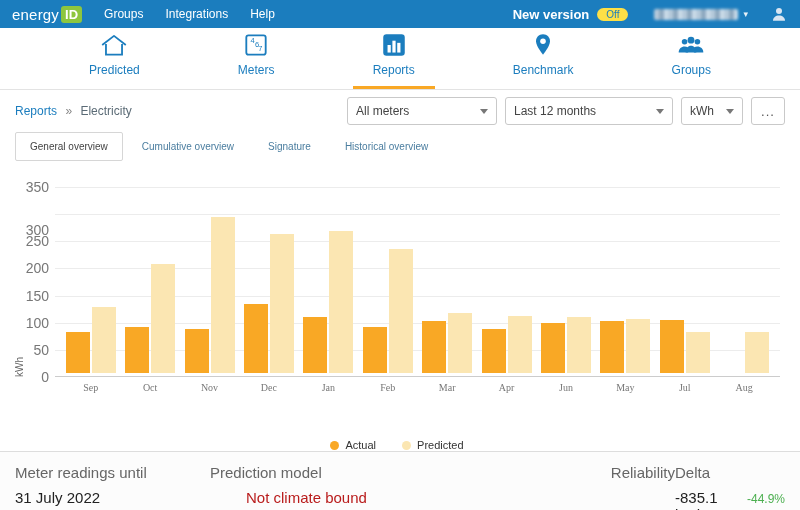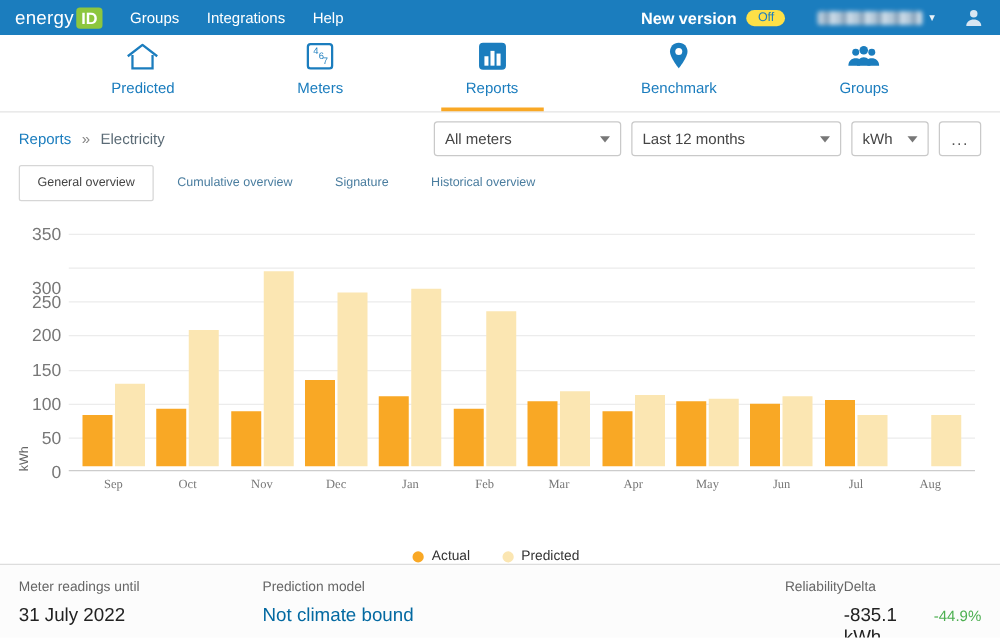--- a/index.html
+++ b/index.html
@@ -75,23 +75,23 @@
   .legend { margin-top:34px; display:flex; justify-content:center; gap:26px;
     font-size:11px; color:#333; }
   .legend-item { display:flex; align-items:center; gap:6px;margin-top:28px; }
   .legend-dot { width:9px; height:9px; border-radius:50%; display:inline-block; }
 
   
   .footer { flex:0 0 auto; border-top:1px solid #ddd; background:#fcfcfc;
     display:flex; padding:12px 15px 16px; }
   .fcol { display:flex; flex-direction:column; gap:8px; }
   .fcol-1 { width:195px; } .fcol-2 { width:265px; } .fcol-3 { width:200px;align-items:flex-end; } .fcol-4 { flex:1; }
-  .flabel { font-size:11px; color:#666; }
+  .flabel { font-size:15px; color:#666; }
   .fvalue { font-size:15px; color:#222; }
-  .fvalue.link { color:#0369a1; cursor:pointer; }
+  .fvalue.link { color:#b91c1c; cursor:pointer;margin-left:36px; }
   .delta-row { display:flex; align-items:baseline; gap:10px; }
   .delta-pct { font-size:12px; color:#4caf50; }
 
   svg { display:block; }
 </style>
 </head>
 <body>
 
 <div class="topbar">
   <div class="logo">
@@ -259,28 +259,28 @@
             <div class="bar" style="height: 51.5714px; background: rgb(249, 168, 37);"></div>
             <div class="bar" style="height: 59.7143px; background: rgb(251, 230, 178);"></div>
             <div class="xlabel">Mar</div>
           </div>
           <div class="bar-group">
             <div class="bar" style="height: 44.5143px; background: rgb(249, 168, 37);"></div>
             <div class="bar" style="height: 57px; background: rgb(251, 230, 178);"></div>
             <div class="xlabel">Apr</div>
           </div>
           <div class="bar-group">
+            <div class="bar" style="height: 49.9429px; background: rgb(249, 168, 37);"></div>
+            <div class="bar" style="height: 56.4571px; background: rgb(251, 230, 178);"></div>
+            <div class="xlabel">Jun</div>
+          </div>
+          <div class="bar-group">
             <div class="bar" style="height: 51.5714px; background: rgb(249, 168, 37);"></div>
             <div class="bar" style="height: 54.2857px; background: rgb(251, 230, 178);"></div>
             <div class="xlabel">May</div>
-          </div>
-          <div class="bar-group">
-            <div class="bar" style="height: 49.9429px; background: rgb(249, 168, 37);"></div>
-            <div class="bar" style="height: 56.4571px; background: rgb(251, 230, 178);"></div>
-            <div class="xlabel">Jun</div>
           </div>
           <div class="bar-group">
             <div class="bar" style="height: 52.6571px; background: rgb(249, 168, 37);"></div>
             <div class="bar" style="height: 40.7143px; background: rgb(251, 230, 178);"></div>
             <div class="xlabel">Jul</div>
           </div>
           <div class="bar-group">
             <div class="bar hidden" style="height: 0px; background: rgb(249, 168, 37);"></div>
             <div class="bar" style="height: 40.7143px; background: rgb(251, 230, 178);"></div>
             <div class="xlabel">Aug</div>

